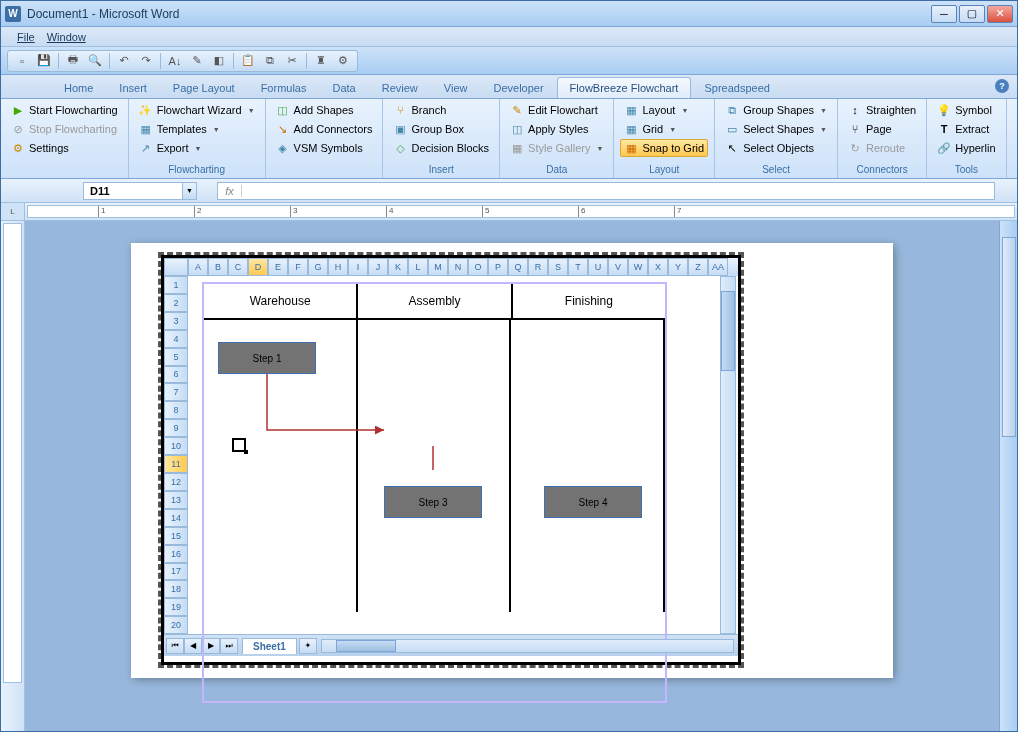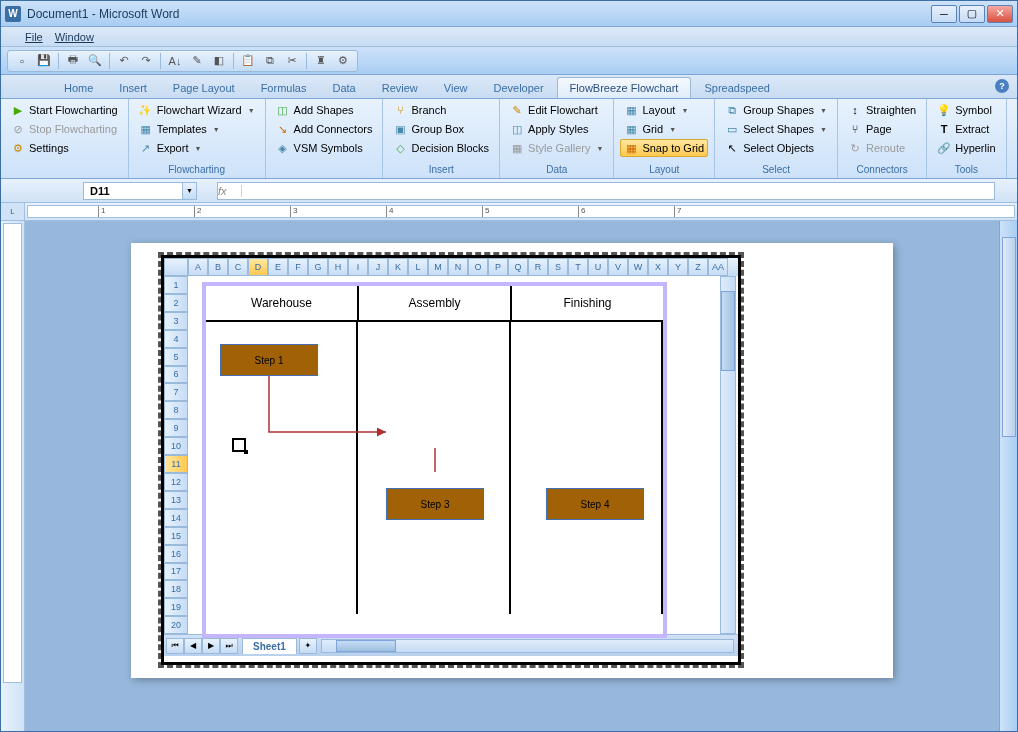--- a/index.html
+++ b/index.html
@@ -4,21 +4,21 @@
 <style>
 *{box-sizing:border-box;margin:0;padding:0;font-family:"Segoe UI",Tahoma,sans-serif;font-size:11px}
 body{background:#a8c5e8;width:1018px;height:732px;overflow:hidden}
 .window{background:#fff;border:1px solid #3a6ea5;height:732px;display:flex;flex-direction:column}
 .titlebar{background:linear-gradient(#cde2f9,#a9cdf3);height:26px;display:flex;align-items:center;padding:0 4px;border-bottom:1px solid #7da5d8}
 .titlebar .icon{width:16px;height:16px;background:#3a6ea5;margin-right:6px;border-radius:2px;display:flex;align-items:center;justify-content:center;color:#fff;font-size:10px;font-weight:bold}
 .titlebar .title{flex:1;color:#1a3a5a;font-size:12px}
 .winbtns{display:flex;gap:2px}
 .winbtn{width:26px;height:18px;border:1px solid #5a82b5;border-radius:2px;display:flex;align-items:center;justify-content:center;background:linear-gradient(#e8f0fb,#c5dcf5);cursor:pointer}
 .winbtn.close{background:linear-gradient(#f5a8a0,#d85040);color:#fff}
-.menubar{background:linear-gradient(#dce8f8,#c8dcf2);height:20px;display:flex;align-items:center;padding:0 24px;gap:12px;border-bottom:1px solid #a0c0e0}
+.menubar{background:linear-gradient(#dce8f8,#c8dcf2);height:20px;display:flex;align-items:center;padding:0 16px;gap:12px;border-bottom:1px solid #a0c0e0}
 .menubar span{color:#1a3a5a;cursor:pointer;text-decoration:underline}
 .qat{background:linear-gradient(#cde2f9,#a9cdf3);height:28px;display:flex;align-items:center;padding:0 6px;border-bottom:1px solid #7da5d8}
 .qat-inner{background:linear-gradient(#e8f2fd,#c5dcf5);border:1px solid #9abadb;border-radius:3px;padding:2px 6px;display:flex;align-items:center;gap:6px}
 .qicon{width:16px;height:16px;display:flex;align-items:center;justify-content:center;color:#555;cursor:pointer}
 .sep{width:1px;height:16px;background:#9abadb}
 .tabs{background:linear-gradient(#dce8f8,#c8dcf2);height:24px;display:flex;align-items:flex-end;padding:0 10px 0 50px;border-bottom:1px solid #7da5d8;position:relative}
 .tab{padding:4px 12px;color:#3a6ea5;cursor:pointer;border:1px solid transparent;border-bottom:none}
 .tab.active{background:linear-gradient(#f5f9fd,#e0ecfa);border-color:#9abadb;border-radius:3px 3px 0 0;color:#2a5080}
 .help{position:absolute;right:8px;top:4px;width:14px;height:14px;background:#4a80c0;border-radius:50%;color:#fff;display:flex;align-items:center;justify-content:center;font-size:9px;font-weight:bold;cursor:pointer}
 .ribbon{background:linear-gradient(#e8f2fd,#cde2f9);height:80px;display:flex;border-bottom:1px solid #7da5d8}
@@ -27,48 +27,48 @@
 .rgroup-label{text-align:center;color:#3a6ea5;font-size:10px;padding:1px 0}
 .rbtn{display:flex;align-items:center;gap:4px;padding:2px 4px;cursor:pointer;border-radius:2px;white-space:nowrap}
 .rbtn.highlight{background:linear-gradient(#ffe8a0,#ffc850);border:1px solid #d8a830;padding:1px 3px}
 .rbtn.disabled{color:#999}
 .rbtn .ricon{width:14px;height:14px;display:flex;align-items:center;justify-content:center;font-size:11px}
 .rbtn .dd{font-size:7px;color:#555;margin-left:2px}
 .cellbar{background:linear-gradient(#e8f2fd,#d0e2f6);height:24px;display:flex;align-items:center;padding:0 22px;border-bottom:1px solid #a0c0e0}
 .cellref{background:#fff;border:1px solid #9abadb;width:100px;height:18px;padding:0 6px;display:flex;align-items:center;font-weight:bold;margin-left:60px}
 .cellref-dd{width:14px;height:18px;border:1px solid #9abadb;border-left:none;background:linear-gradient(#e8f2fd,#c5dcf5);display:flex;align-items:center;justify-content:center;font-size:7px;cursor:pointer}
 .fxbar{flex:1;background:#fff;border:1px solid #9abadb;height:18px;margin-left:20px;display:flex;align-items:center}
-.fx{width:24px;border-right:1px solid #d0d0d0;font-style:italic;color:#888}
+.fx{width:24px;border-right:1px solid #d0d0d0;text-align:center;font-style:italic;color:#888}
 .docarea{flex:1;background:#97b8dc;position:relative;overflow:hidden}
 .rulers{position:absolute;top:0;left:0;right:0;height:18px;background:linear-gradient(#e8f2fd,#d0e2f6);border-bottom:1px solid #a0c0e0;display:flex}
 .ruler-corner{width:24px;background:#d0e2f6;border-right:1px solid #a0c0e0;display:flex;align-items:center;justify-content:center;font-size:8px;color:#555}
 .ruler-h{flex:1;position:relative;background:#fff;border:1px solid #a0c0e0;margin:2px}
 .ruler-h .tick{position:absolute;top:0;height:100%;border-left:1px solid #888;font-size:8px;color:#555;padding-left:2px}
 .vruler{position:absolute;left:0;top:18px;bottom:0;width:24px;background:linear-gradient(90deg,#e8f2fd,#d0e2f6);border-right:1px solid #a0c0e0}
 .vruler-inner{background:#fff;border:1px solid #a0c0e0;margin:2px;height:460px}
 .page{position:absolute;left:130px;top:40px;width:762px;height:435px;background:#fff;box-shadow:2px 2px 8px rgba(0,0,0,0.3)}
 .embed{position:absolute;left:30px;top:12px;width:580px;height:410px;border:3px solid #000;border-style:solid;background:#fff}
 .embed::before{content:"";position:absolute;inset:-6px;border:3px dashed #555;pointer-events:none}
 .xhead{display:flex;height:18px;background:linear-gradient(#e8f2fd,#c5dcf5)}
 .xcorn{width:24px;border:1px solid #9abadb;background:linear-gradient(#e8f2fd,#c5dcf5)}
 .xcol{width:20px;border:1px solid #9abadb;text-align:center;font-size:9px;color:#3a6ea5;display:flex;align-items:center;justify-content:center}
 .xcol.sel{background:linear-gradient(#ffe8a0,#ffc850)}
 .xbody{display:flex;height:358px}
 .xrows{width:24px;display:flex;flex-direction:column}
 .xrow{height:18px;border:1px solid #9abadb;background:linear-gradient(90deg,#e8f2fd,#c5dcf5);text-align:center;font-size:9px;color:#3a6ea5;display:flex;align-items:center;justify-content:center}
 .xrow.sel{background:linear-gradient(90deg,#ffe8a0,#ffc850)}
 .xgrid{flex:1;position:relative;background:#fff}
-.swim{position:absolute;left:14px;top:6px;width:465px;height:356px;border:4px solid #c4b5fd}
+.swim{position:absolute;left:14px;top:6px;width:465px;height:421px;border:2px solid #c4b5fd}
 .swim-head{display:flex;height:36px;border-bottom:2px solid #000}
 .swim-col{flex:1;border-right:2px solid #000;display:flex;align-items:center;justify-content:center;font-size:12px}
 .swim-col:last-child{border-right:none}
 .swim-body{display:flex;height:292px;position:relative}
 .swim-lane{flex:1;border-right:2px solid #000}
 .swim-lane:last-child{border-right:none}
-.step{position:absolute;width:98px;height:32px;border:1.5px solid #4070b0;background:#a16207;display:flex;align-items:center;justify-content:center;font-size:10px}
+.step{position:absolute;width:98px;height:32px;border:1.5px solid #4070b0;background:#737373;display:flex;align-items:center;justify-content:center;font-size:10px}
 .cursor{position:absolute;width:14px;height:14px;border:2px solid #000;left:44px;top:162px}
 .cursor::after{content:"";position:absolute;right:-4px;bottom:-4px;width:4px;height:4px;background:#000}
 svg.arrows{position:absolute;inset:0;pointer-events:none}
 .vscroll{position:absolute;right:2px;top:18px;width:16px;height:358px;background:linear-gradient(90deg,#e0ecfa,#c5dcf5);border:1px solid #9abadb}
 .vthumb{width:100%;height:80px;background:linear-gradient(90deg,#c5dcf5,#a0c0e0);border:1px solid #7da5d8;margin-top:14px}
 .xtabs{height:22px;display:flex;align-items:center;background:linear-gradient(#d0e2f6,#b8d0ec);border-top:1px solid #9abadb}
 .xnav{display:flex;gap:0;margin-left:2px}
 .xnavbtn{width:18px;height:16px;border:1px solid #9abadb;background:linear-gradient(#e8f2fd,#c5dcf5);display:flex;align-items:center;justify-content:center;font-size:8px;cursor:pointer}
 .xsheet{background:#fff;border:1px solid #9abadb;padding:2px 10px;font-size:10px;color:#3a6ea5;font-weight:bold;margin-left:4px;border-bottom:none}
 .xhscroll{flex:1;height:14px;background:linear-gradient(#e0ecfa,#c5dcf5);border:1px solid #9abadb;margin:0 4px;position:relative}

